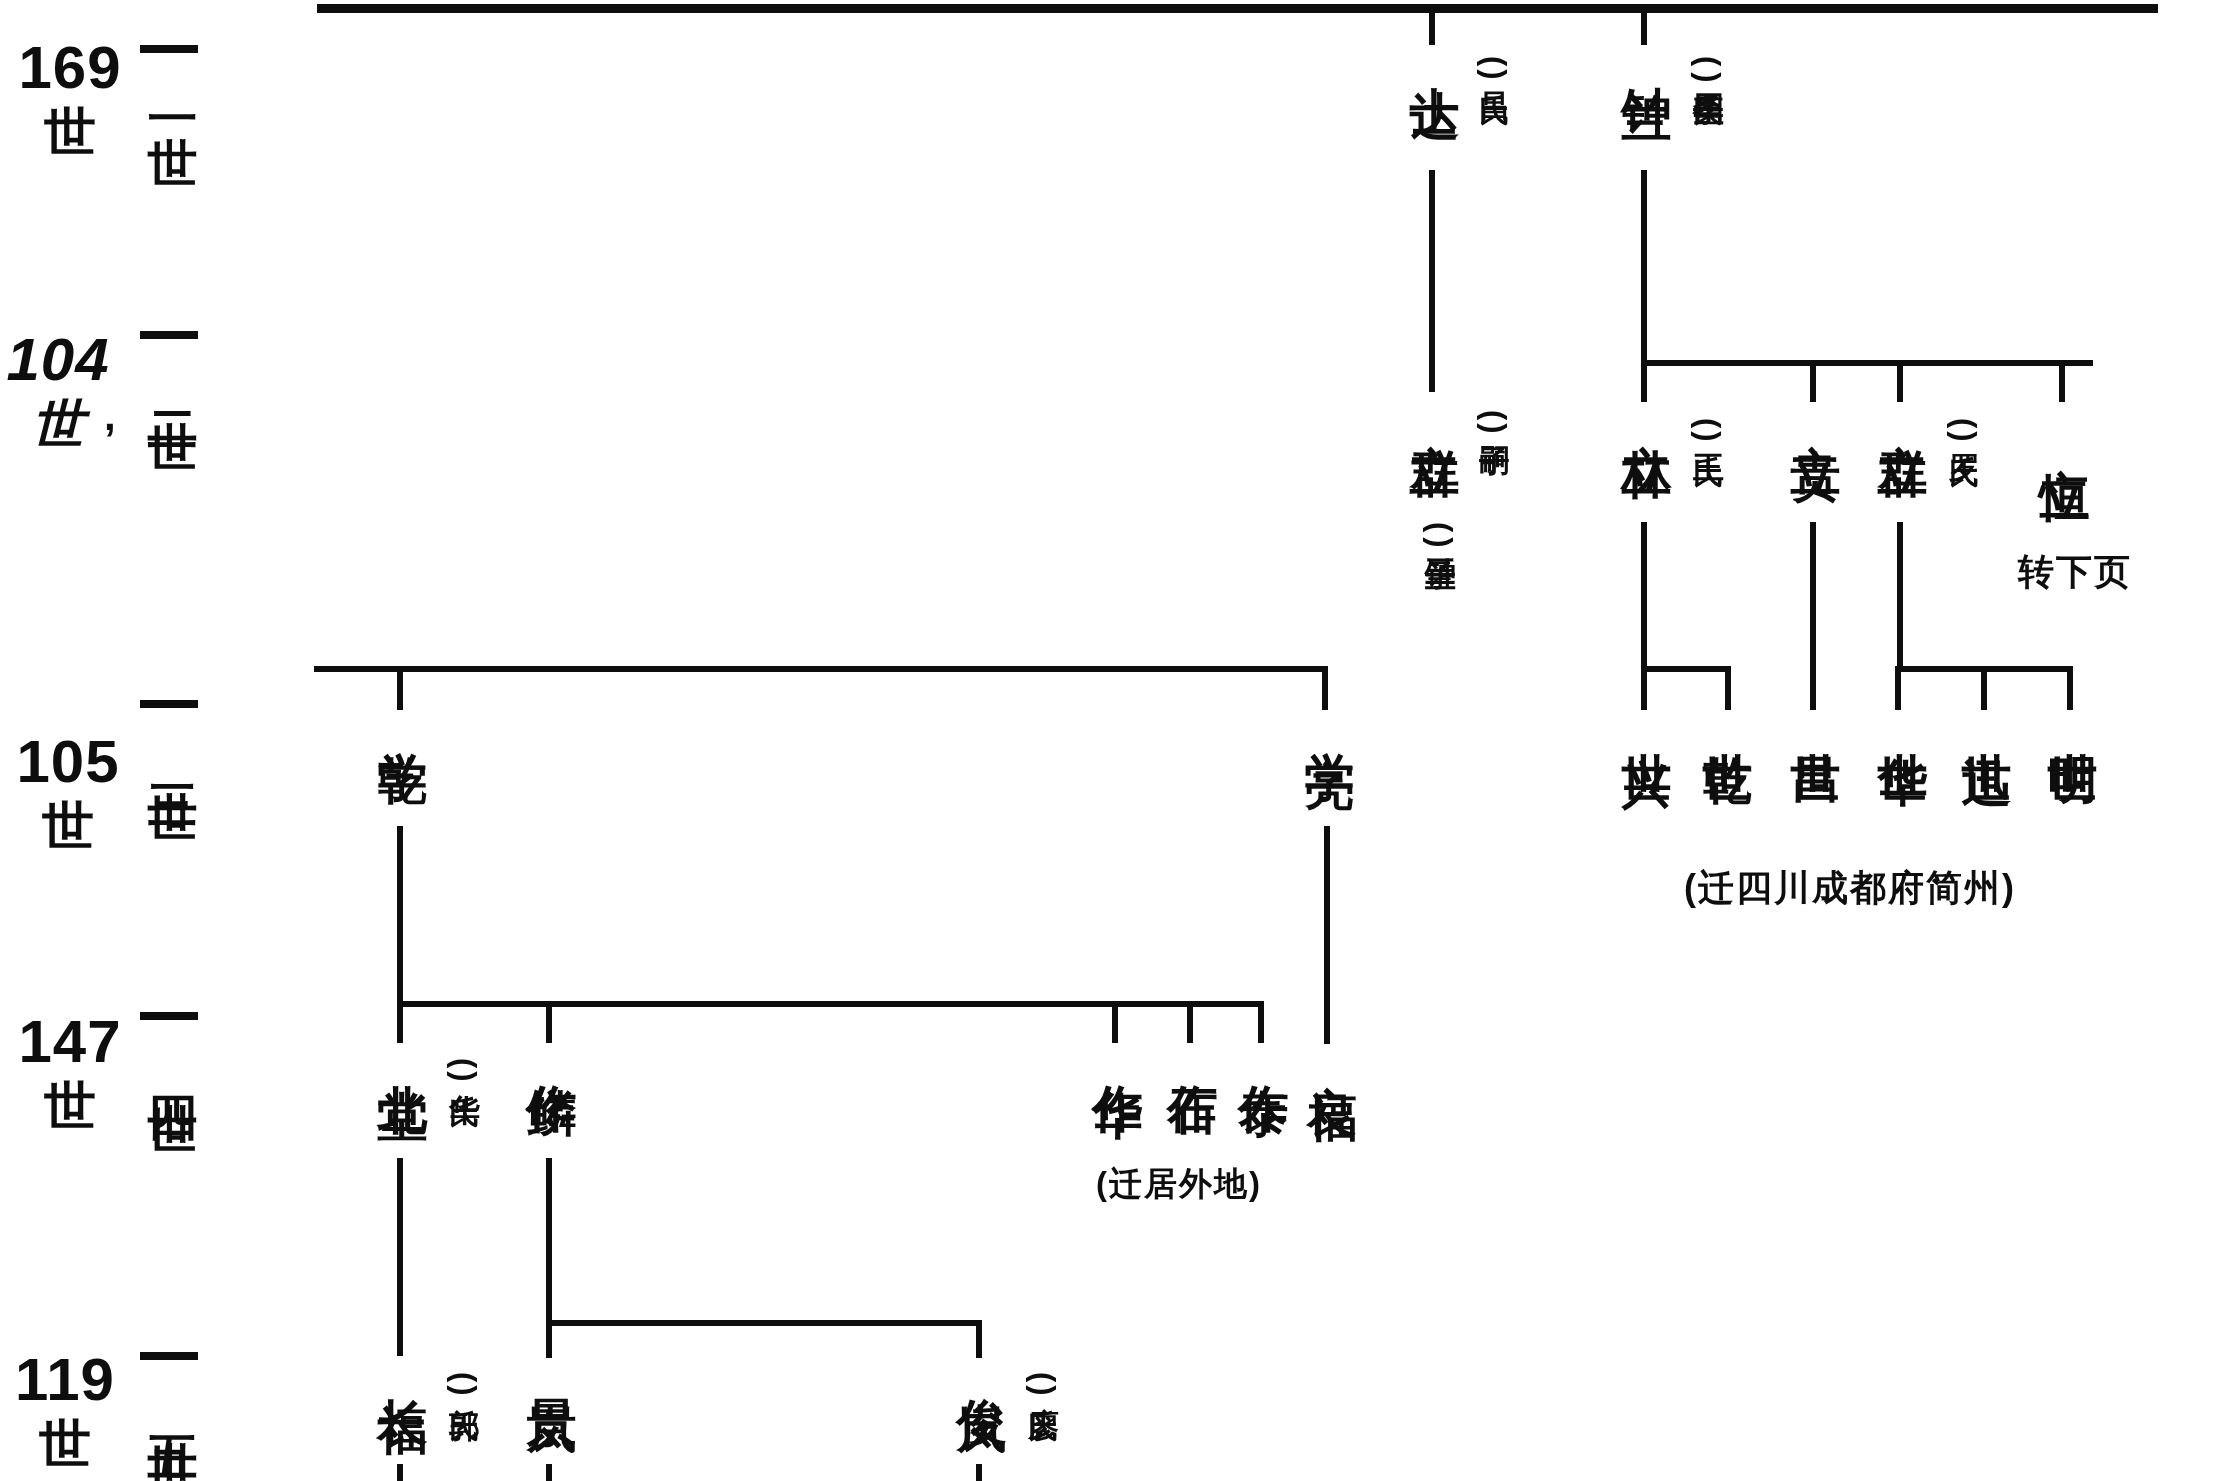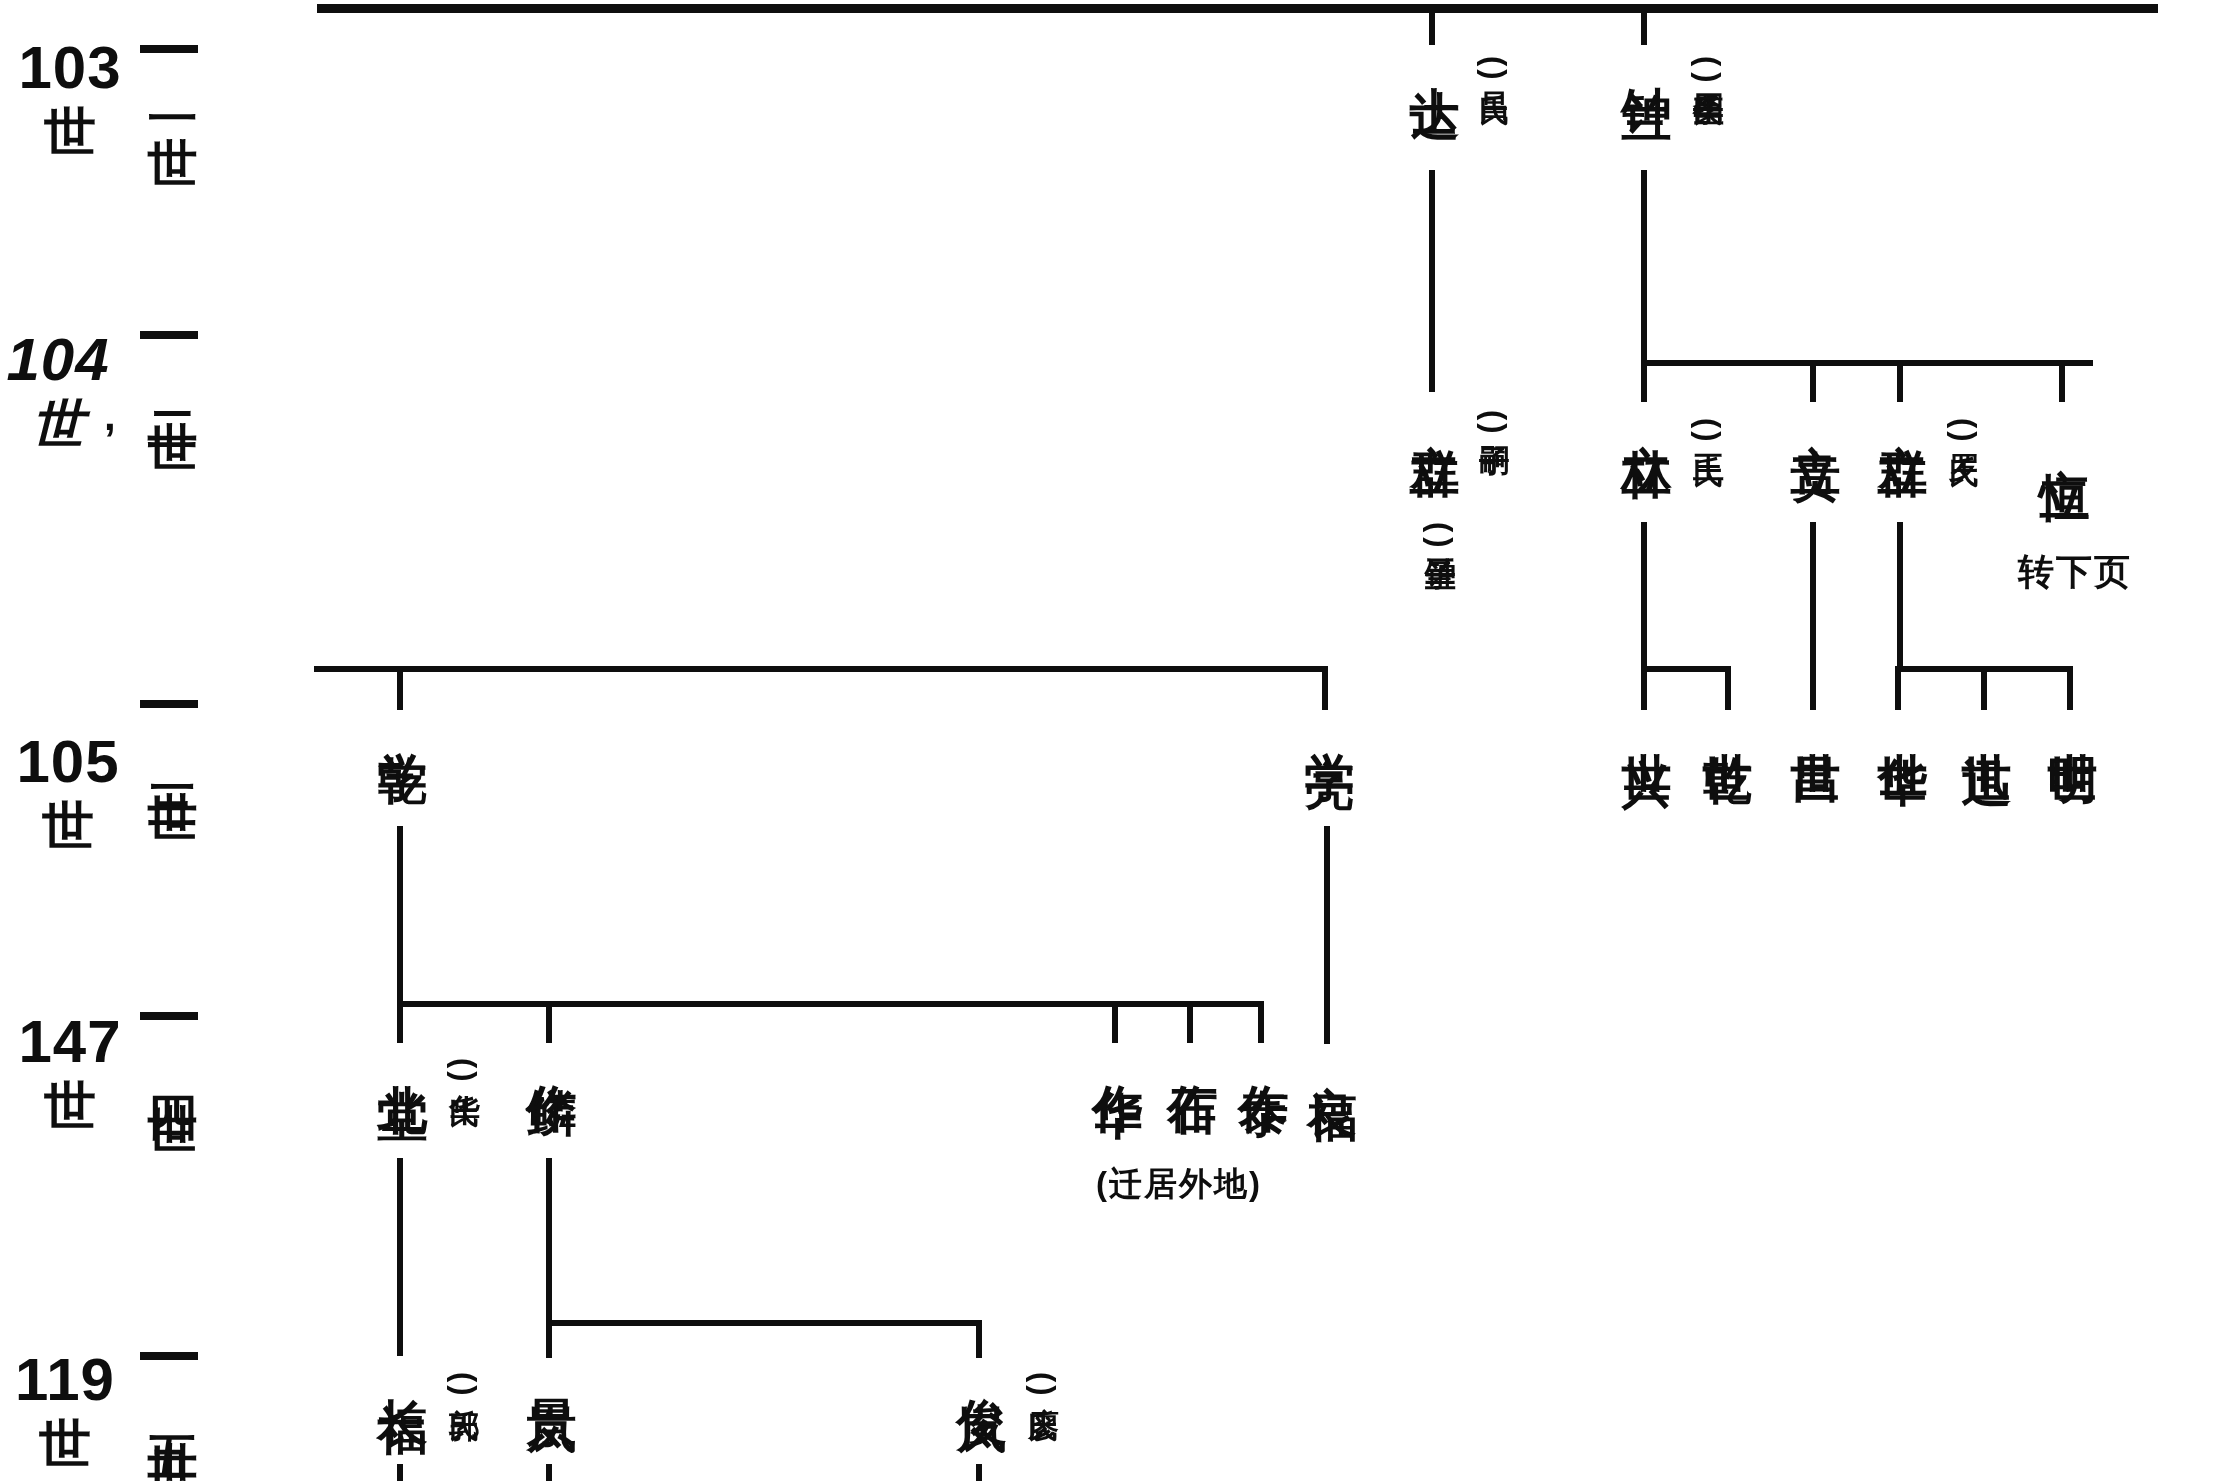--- a/index.html
+++ b/index.html
@@ -60,21 +60,21 @@
   <div class="ln" style="left:397px;top:1158px;width:6px;height:198px;"></div>
   <div class="ln" style="left:546px;top:1158px;width:6px;height:164px;"></div>
   <div class="ln" style="left:546px;top:1320px;width:436px;height:6px;"></div>
   <div class="ln" style="left:546px;top:1326px;width:6px;height:32px;"></div>
   <div class="ln" style="left:976px;top:1326px;width:6px;height:32px;"></div>
   <div class="ln" style="left:397px;top:1464px;width:6px;height:17px;"></div>
   <div class="ln" style="left:546px;top:1464px;width:6px;height:17px;"></div>
   <div class="ln" style="left:976px;top:1464px;width:6px;height:17px;"></div>
 
   <div class="gen-num" style="left:18px;top:38px;">
-    <div class="num">103</div>
+    <div class="num">169</div>
     <div class="numshi">世</div>
   </div>
   <div class="dash" style="left:140px;top:45px;width:58px;height:8px;"></div>
   <div class="vname" style="left:142px;top:92px;">一世</div>
 
   <div class="gen-num" style="left:6px;top:330px;font-style:italic;">
     <div class="num">104</div>
     <div class="numshi">世</div>
   </div>
   <div class="dash" style="left:140px;top:331px;width:58px;height:8px;"></div>
@@ -119,20 +119,21 @@
   <div class="hnote" style="left:2018px;top:548px;">转下页</div>
 
   <div class="vname" style="left:372px;top:712px;">学乾</div>
   <div class="vname" style="left:1299px;top:712px;">学亮</div>
   <div class="vname" style="left:1616px;top:712px;">世兴</div>
   <div class="vname" style="left:1697px;top:712px;">世乾</div>
   <div class="vname" style="left:1785px;top:712px;">世昌</div>
   <div class="vname" style="left:1872px;top:712px;">世华</div>
   <div class="vname" style="left:1956px;top:712px;">世迅</div>
   <div class="vname" style="left:2042px;top:712px;">世明</div>
+  <div class="hnote" style="left:1684px;top:864px;">(迁四川成都府简州)</div>
 
   <div class="vname" style="left:372px;top:1045px;">北堂</div>
   <div class="vnote" style="left:432px;top:1058px;">(华氏)</div>
   <div class="vname" style="left:521px;top:1045px;">作鳞</div>
   <div class="vname" style="left:1087px;top:1045px;">作华</div>
   <div class="vname" style="left:1162px;top:1045px;">作石</div>
   <div class="vname" style="left:1233px;top:1045px;">作泰</div>
   <div class="vname" style="left:1302px;top:1045px;">良福</div>
   <div class="hnote" style="left:1096px;top:1162px;font-size:33px;">(迁居外地)</div>
 

